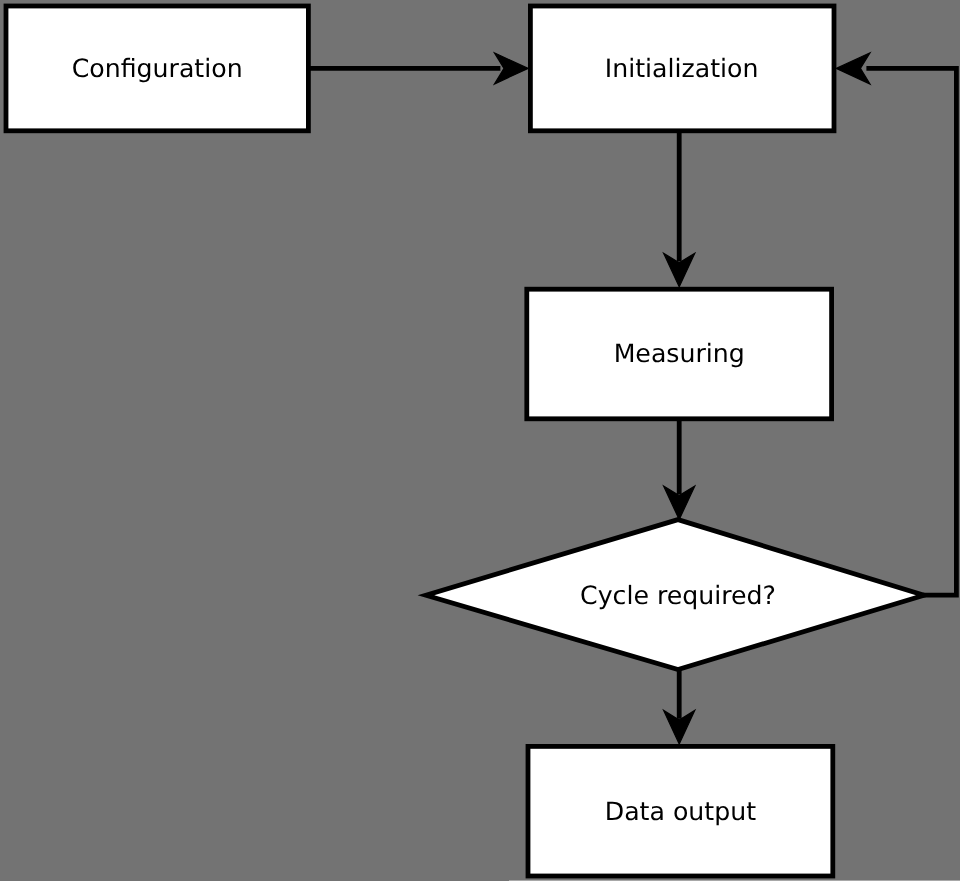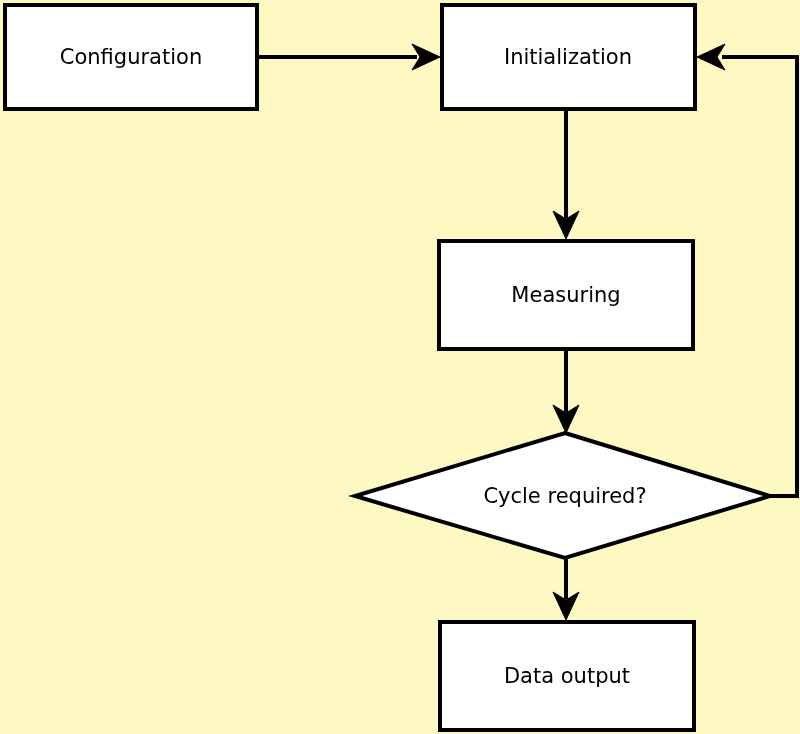--- a/index.html
+++ b/index.html
@@ -4,21 +4,21 @@
 <style>
   html, body {
     margin: 0;
     padding: 0;
     background: #ffffff;
   }
   .canvas-wrap {
     position: relative;
     width: 800px;
     height: 734px;
-    background: #fef9c3;
+    background: #737373;
     overflow: hidden;
   }
   svg {
     display: block;
   }
   .node-box {
     fill: #ffffff;
     stroke: #000000;
     stroke-width: 4;
   }

